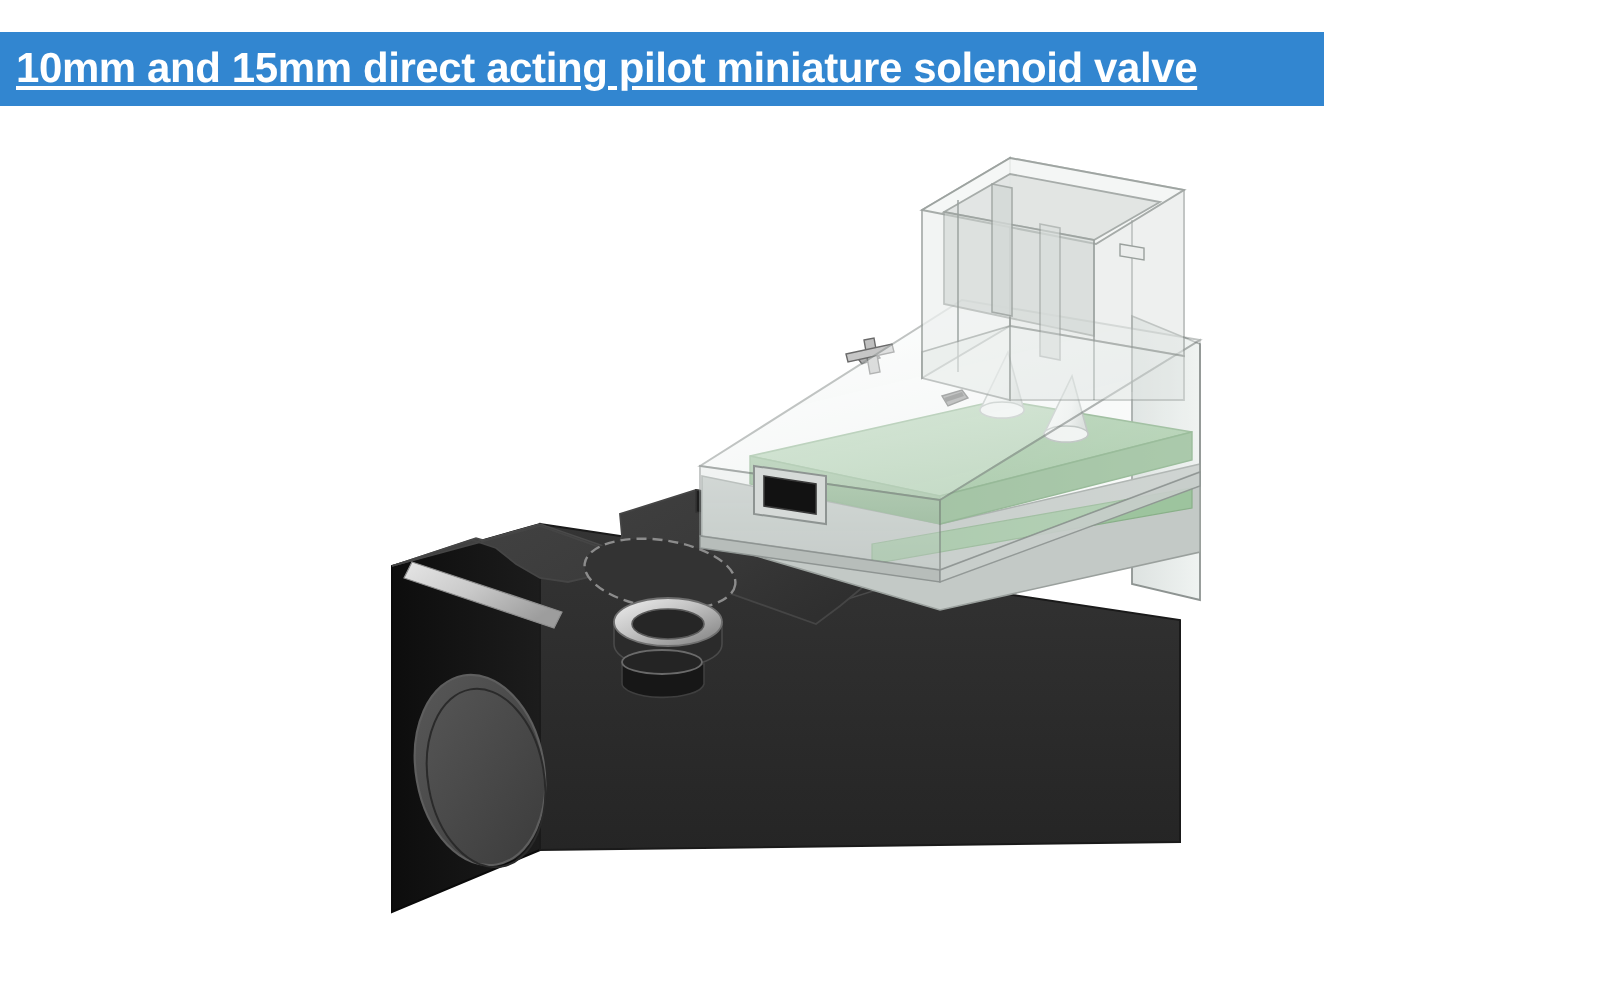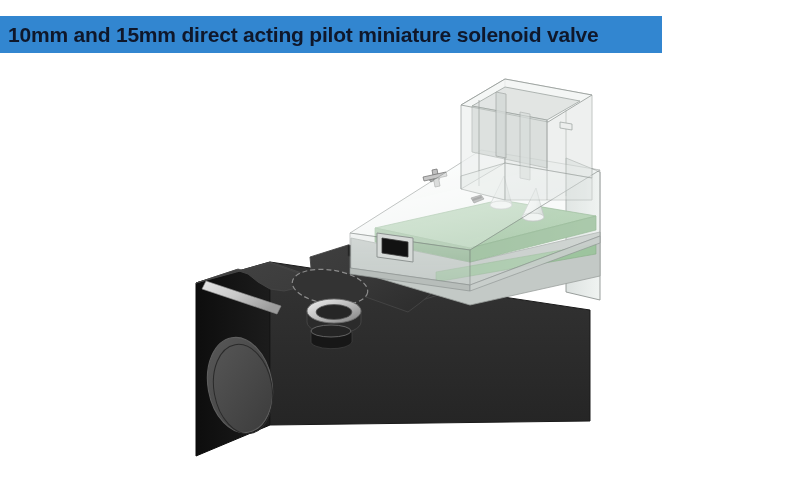--- a/index.html
+++ b/index.html
@@ -24,21 +24,21 @@
   
   #product{position:absolute;left:0;top:0;width:800px;height:500px;}
   #product svg{display:block;}
 </style>
 </head>
 <body style="background: rgb(255, 255, 255);">
 
 <div id="stage">
 
   <div id="banner" style="background: rgb(50, 134, 208);">
-    <span id="banner-text" style="color: #0f172a;">10mm and 15mm direct acting pilot miniature solenoid valve</span>
+    <span id="banner-text" style="color: #ffffff; text-decoration: underline;">10mm and 15mm direct acting pilot miniature solenoid valve</span>
   </div>
 
   <div id="product">
     <svg width="800" height="500" viewBox="0 0 800 500">
 
       <defs>
         <linearGradient id="gBodyFront" x1="0" y1="0" x2="0" y2="1">
           <stop offset="0%" stop-color="#343434"></stop>
           <stop offset="100%" stop-color="#252525"></stop>
         </linearGradient>

